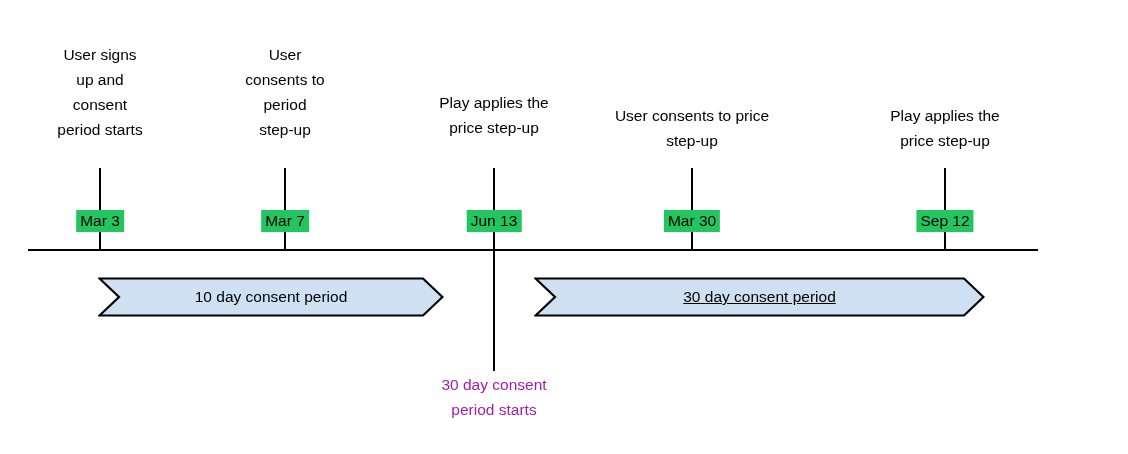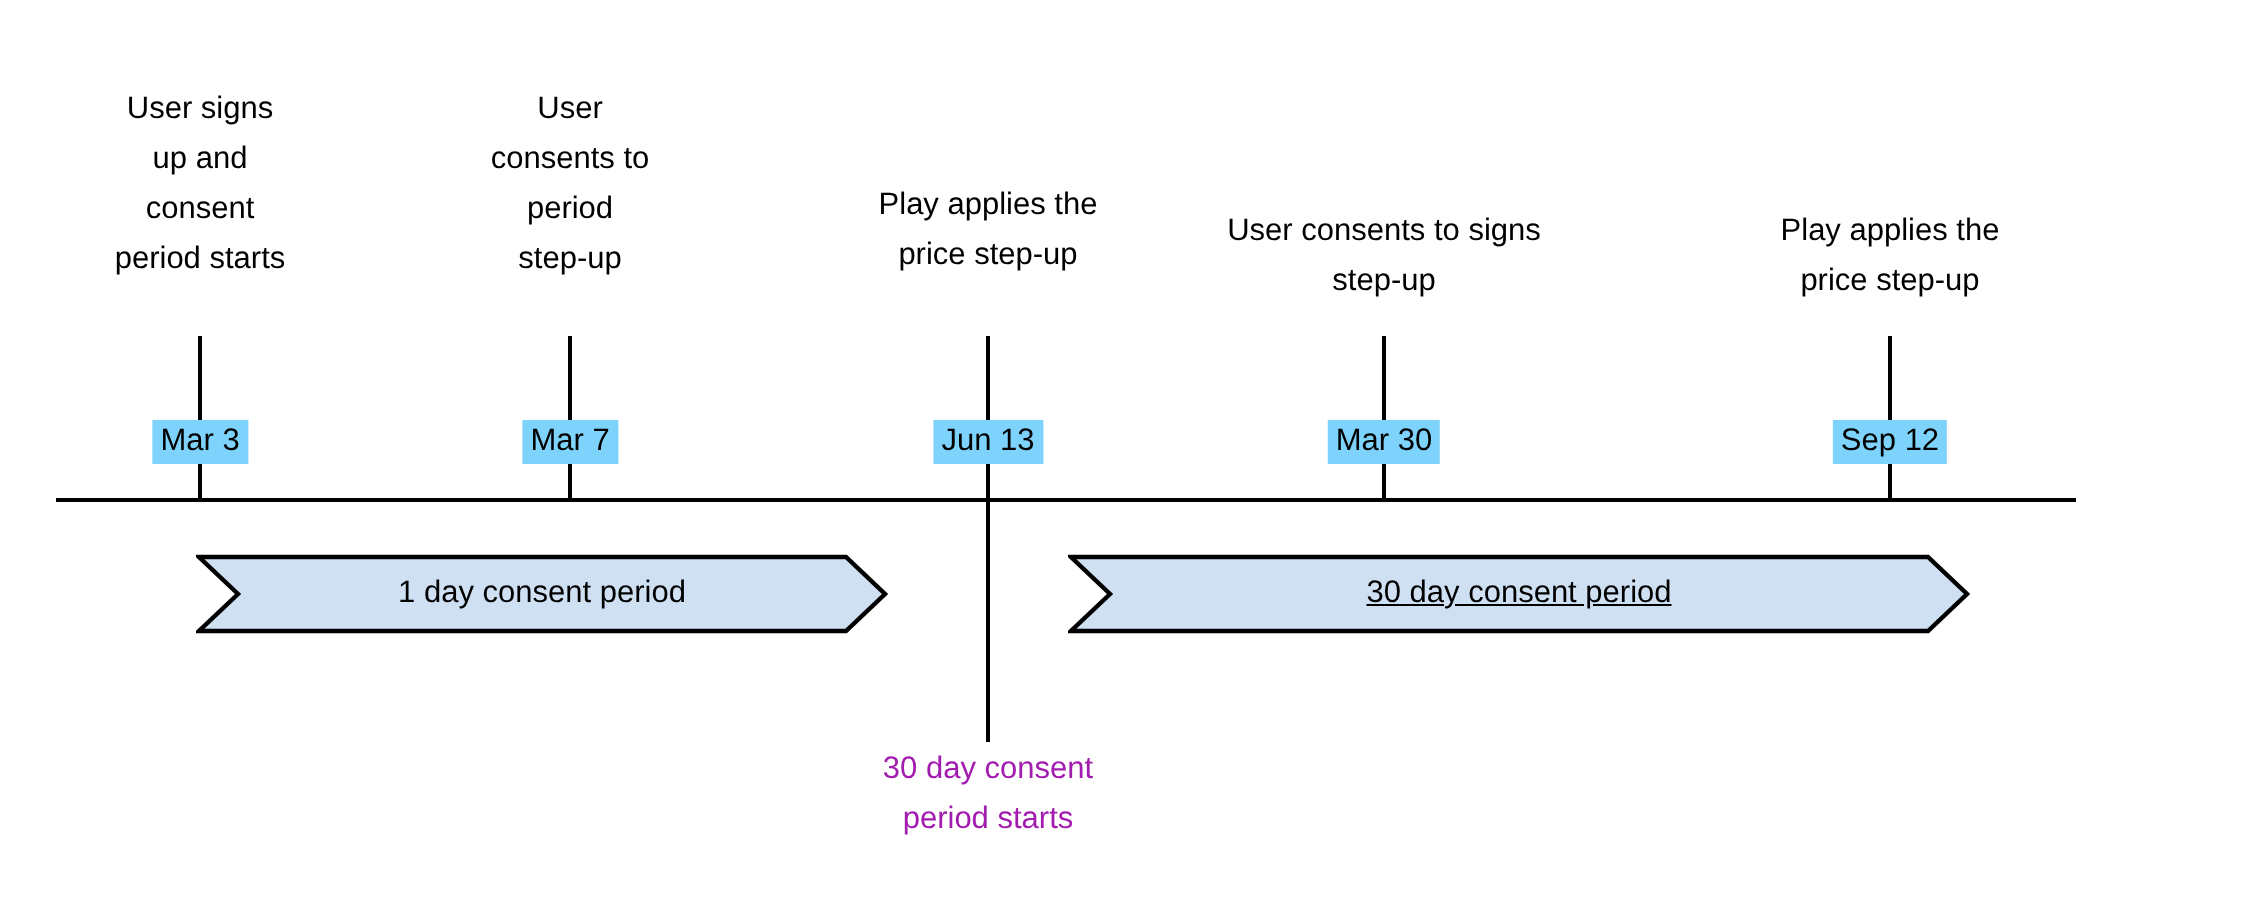--- a/index.html
+++ b/index.html
@@ -44,21 +44,21 @@
     height: 43px;
   }
   .event .tick-lower {
     top: 232px;
     height: 19px;
   }
   .event .date-chip {
     position: absolute;
     top: 210px;
     transform: translateX(-50%);
-    background: #7dd3fc;
+    background: #22c55e;
     color: #000000;
     font-size: 15.5px;
     line-height: 22px;
     padding: 0 4px;
     white-space: nowrap;
   }
   .event .caption {
     position: absolute;
     transform: translateX(-50%);
     text-align: center;
@@ -146,21 +146,21 @@
 
   <div class="event" style="left:494px;">
     <div class="caption" style="top:90px;width:190px;">Play applies the
 price step-up</div>
     <div class="tick tick-upper"></div>
     <div class="date-chip">Jun 13</div>
     <div class="tick tick-lower"></div>
   </div>
 
   <div class="event" style="left:692px;">
-    <div class="caption" style="top:103px;width:220px;">User consents to signs
+    <div class="caption" style="top:103px;width:220px;">User consents to price
 step-up</div>
     <div class="tick tick-upper"></div>
     <div class="date-chip">Mar 30</div>
     <div class="tick tick-lower"></div>
   </div>
 
   <div class="event" style="left:945px;">
     <div class="caption" style="top:103px;width:190px;">Play applies the
 price step-up</div>
     <div class="tick tick-upper"></div>
@@ -171,21 +171,21 @@
   <div class="below-note" style="left:494px;top:0;">
     <div class="note-tick"></div>
     <div class="note-text" style="width:200px;">30 day consent
 period starts</div>
   </div>
 
   <div class="period-bar" style="left:98px;width:346px;">
     <svg class="chev-svg" viewBox="0 0 346 40" preserveAspectRatio="none">
       <polygon points="1.5,1.5 325,1.5 344.5,20 325,38.5 1.5,38.5 21,20" fill="#cfe0f2" stroke="#000000" stroke-width="2.2" stroke-linejoin="miter"></polygon>
     </svg>
-    <span class="period-label">1 day consent period</span>
+    <span class="period-label">10 day consent period</span>
   </div>
 
   <div class="period-bar" style="left:534px;width:451px;text-decoration:underline;">
     <svg class="chev-svg" viewBox="0 0 451 40" preserveAspectRatio="none">
       <polygon points="1.5,1.5 430,1.5 449.5,20 430,38.5 1.5,38.5 21,20" fill="#cfe0f2" stroke="#000000" stroke-width="2.2" stroke-linejoin="miter"></polygon>
     </svg>
     <span class="period-label">30 day consent period</span>
   </div>
 
 </div>

